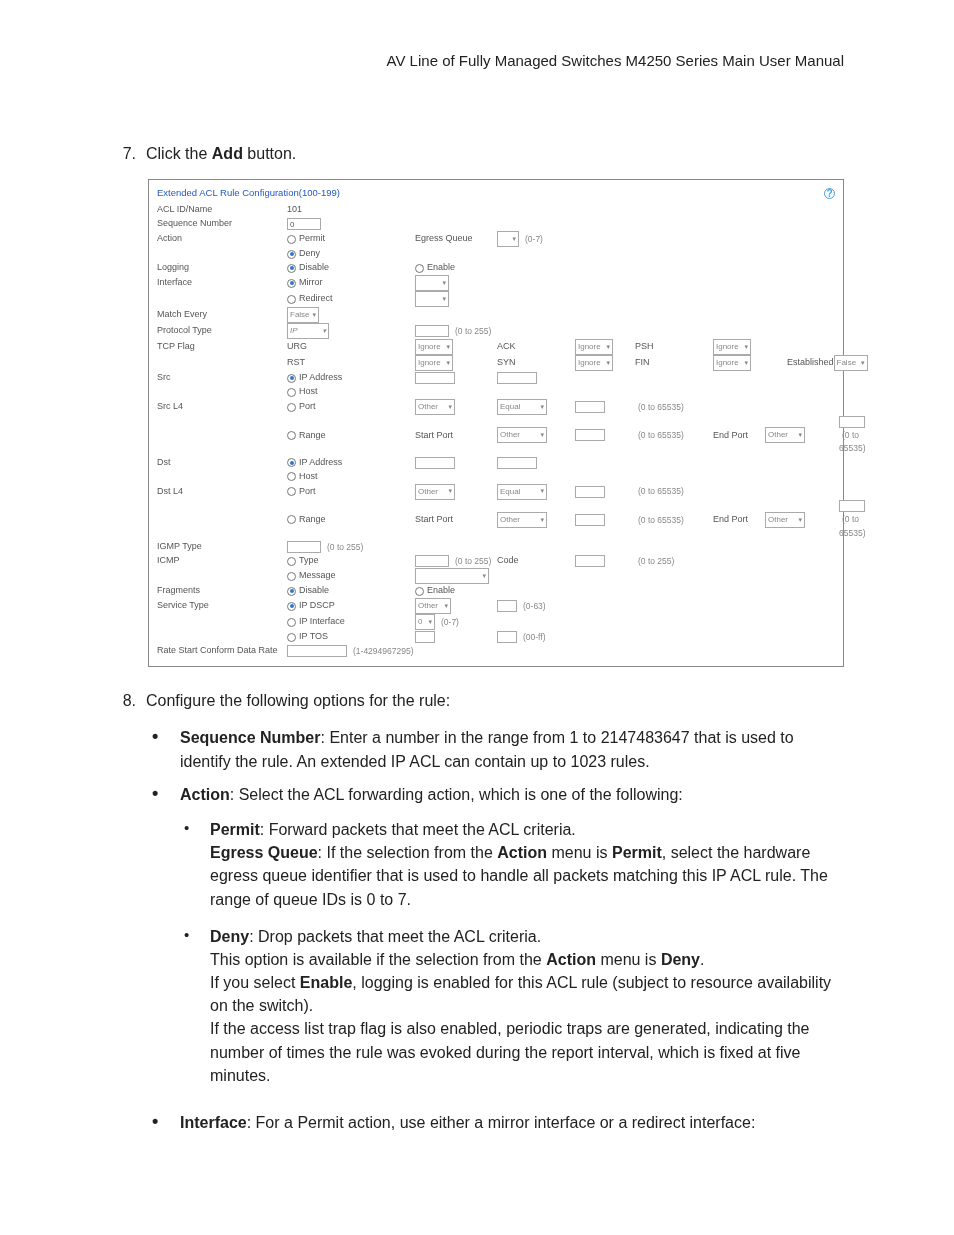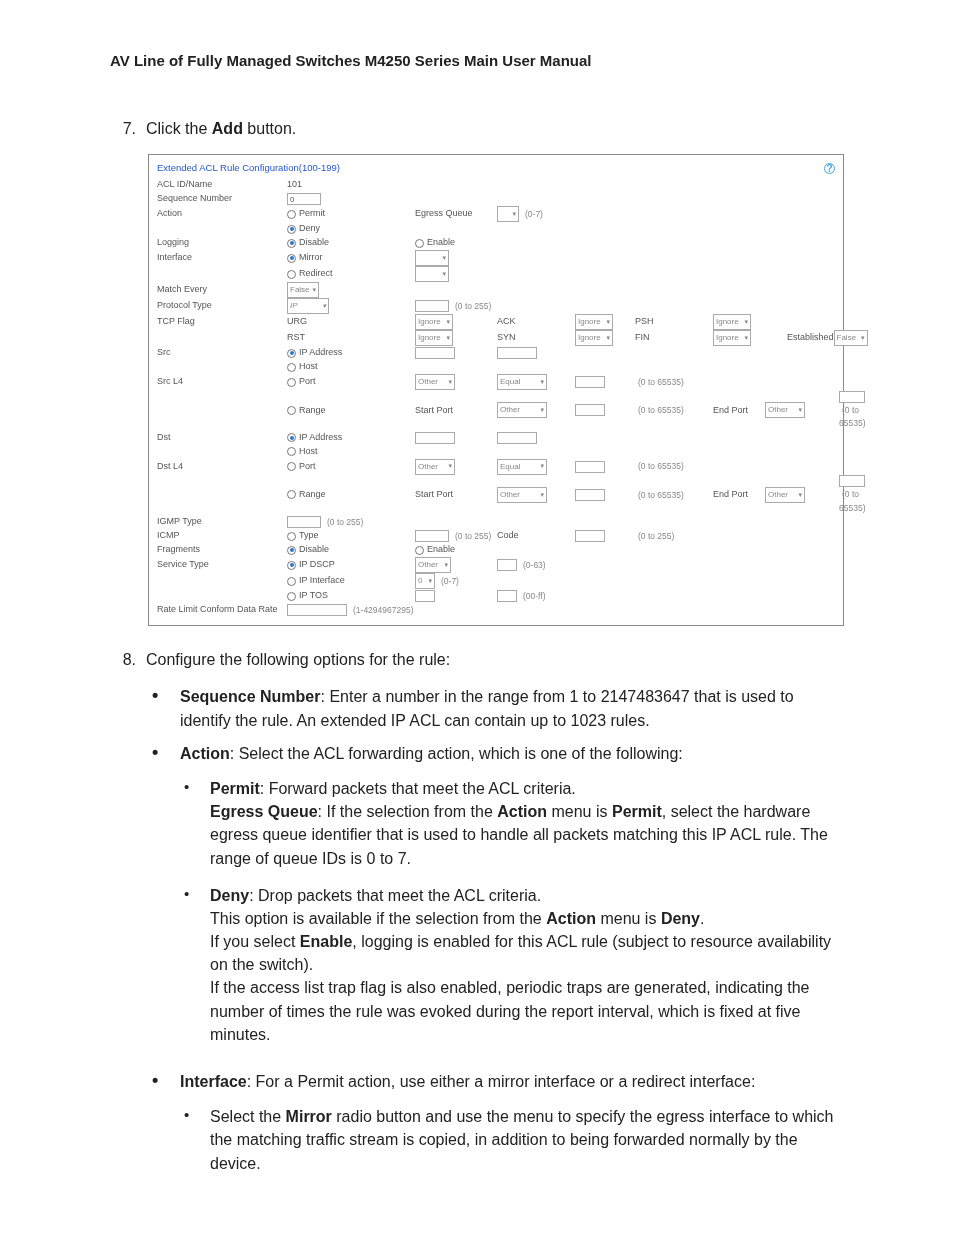--- a/index.html
+++ b/index.html
@@ -7,24 +7,24 @@
     font-family: Arial, Helvetica, sans-serif;
     background: #fff;
     color: #222;
     width: 954px;
     margin: 0 auto;
     padding: 50px 110px 40px 110px;
     font-size: 16px;
     line-height: 1.45;
   }
   .page-header {
-    text-align: left;
-    font-weight: bold;
+    text-align: right;
+    font-weight: normal;
     font-size: 15px;
-    margin-bottom: 45px;
+    margin-bottom: 70px;
   }
   .step-line { display: flex; margin-bottom: 14px; }
   .step-num { width: 36px; flex-shrink: 0; text-align: right; padding-right: 10px; }
   .step-text { flex: 1; }
   .screenshot-box {
     border: 1px solid #888;
     margin: 6px 0 22px 38px;
     font-size: 9px;
     color: #555;
     padding: 6px 8px 8px 8px;
@@ -355,20 +355,30 @@
     <div class="ss-col3">
         <span class="ss-input" style="width:34px;"></span>
         <span class="ss-hint">(0 to 255)</span>
       </div>
     <div class="ss-col4">Code</div>
     <div class="ss-col5"><span class="ss-input" style="width:30px;"></span></div>
     <div class="ss-col6">
         <span class="ss-hint">(0 to 255)</span>
       </div>
   </div>
+  <div class="ss-row">
+      <div class="ss-label"></div>
+    <div class="ss-col2">
+        <span class="ss-radio"></span>
+        <span>Message</span>
+      </div>
+    <div class="ss-col3">
+        <span class="ss-select" style="width:74px;"></span>
+      </div>
+  </div>
 
   <div class="ss-row">
     <div class="ss-label">Fragments</div>
     <div class="ss-col2">
         <span class="ss-radio sel"></span>
         <span>Disable</span>
       </div>
     <div class="ss-col3">
         <span class="ss-radio"></span>
         <span>Enable</span>
@@ -413,21 +423,21 @@
     <div class="ss-col3">
         <span class="ss-input" style="width:20px;"></span>
       </div>
     <div class="ss-col4">
         <span class="ss-input" style="width:20px;"></span>
         <span class="ss-hint">(00-ff)</span>
       </div>
   </div>
 
   <div class="ss-row">
-      <div class="ss-label">Rate Limit Conform Data Rate</div>
+      <div class="ss-label">Rate Start Conform Data Rate</div>
       <div class="ss-col2">
         <span class="ss-input" style="width:60px;"></span>
         <span class="ss-hint">(1-4294967295)</span>
       </div>
     </div>
 </div>
 
 <div class="step-line">
   <div class="step-num">8.</div>
   <div class="step-text">
@@ -453,24 +463,17 @@
             <span>If you select </span><strong>Enable</strong><span>, logging is enabled for this ACL rule (subject to resource availability on the switch).</span><br>
             <span>If the access list trap flag is also enabled, periodic traps are generated, indicating the number of times the rule was evoked during the report interval, which is fixed at five minutes.</span>
           </div>
               </li>
         </ul>
       </div>
         </li>
       <li>
           <div class="bullet-content">
         <strong>Interface</strong><span>: For a Permit action, use either a mirror interface or a redirect interface:</span>
-        <ul class="sub-list">
-          <li>
-                <div class="sub-content">
-            <span>Select the </span><strong>Mirror</strong><span> radio button and use the menu to specify the egress interface to which the matching traffic stream is copied, in addition to being forwarded normally by the device.</span>
-          </div>
-              </li>
-        </ul>
       </div>
         </li>
     </ul>
   </div>
 </div>
 
 </body></html>

